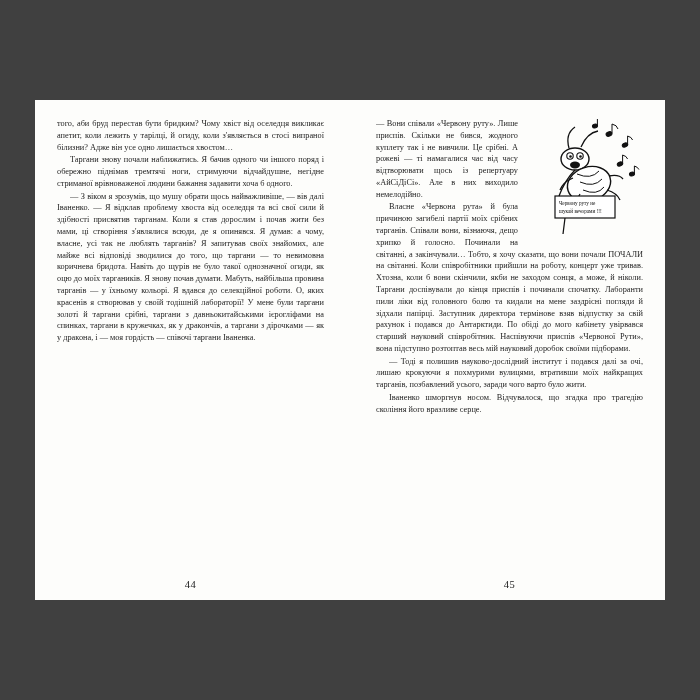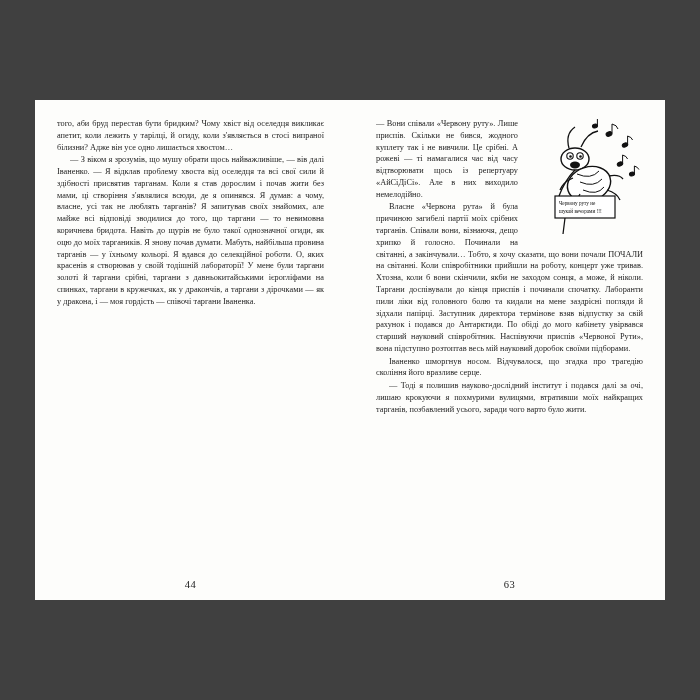--- a/index.html
+++ b/index.html
@@ -78,20 +78,21 @@
 </style>
 </head>
 <body>
 
 <div id="book-spread">
   <div class="page-surface">
 
     <div class="page left">
       <div class="text-col">
         <p class="para no-indent">того, аби бруд перестав бути бридким? Чому хвіст від оселедця викликає апетит, коли лежить у тарілці, й огиду, коли з'являється в стосі випраної білизни? Адже він усе одно лишається хвостом…</p>
+        <p class="para">Таргани знову почали наближатись. Я бачив одного чи іншого поряд і обережно піднімав тремтячі ноги, стримуючи відчайдушне, негідне стриманої врівноваженої людини бажання задавити хоча б одного.</p>
         <p class="para">— З віком я зрозумів, що мушу обрати щось найважливіше, — вів далі Іваненко. — Я відклав проблему хвоста від оселедця та всі свої сили й здібності присвятив тарганам. Коли я став дорослим і почав жити без мами, ці створіння з'являлися всюди, де я опинявся. Я думав: а чому, власне, усі так не люблять тарганів? Я запитував своїх знайомих, але майже всі відповіді зводилися до того, що таргани — то невимовна коричнева бридота. Навіть до щурів не було такої однозначної огиди, як оцю до моїх таргаників. Я знову почав думати. Мабуть, найбільша провина тарганів — у їхньому кольорі. Я вдався до селекційної роботи. О, яких красенів я створював у своїй тодішній лабораторії! У мене були таргани золоті й таргани срібні, таргани з давньокитайськими ієрогліфами на спинках, таргани в кружечках, як у дракончів, а таргани з дірочками — як у дракона, і — моя гордість — співочі таргани Іваненка.</p>
       </div>
       <div class="page-number">44</div>
     </div>
 
     <div class="page right">
       <div class="text-col">
 
         <div class="illo">
           <svg viewBox="0 0 118 118" xmlns="http://www.w3.org/2000/svg">
@@ -148,20 +149,20 @@
               <text class="sign-text" x="34" y="87">Червону руту не</text>
               <text class="sign-text" x="34" y="95">шукай вечорами !!!</text>
             </g>
 
             <path d="M50 52 q-10 10 -16 26" stroke="#111" stroke-width="1.3" fill="none"></path>
           </svg>
         </div>
 
         <p class="para no-indent">— Вони співали «Червону руту». Лише приспів. Скільки не бився, жодного куплету так і не вивчили. Це срібні. А рожеві — ті намагалися час від часу відтворювати щось із репертуару «АйСіДіСі». Але в них виходило немелодійно.</p>
         <p class="para">Власне «Червона рута» й була причиною загибелі партії моїх срібних тарганів. Співали вони, візнаючя, дещо хрипко й голосно. Починали на світанні, а закінчували… Тобто, я хочу сказати, що вони почали ПОЧАЛИ на світанні. Коли співробітники прийшли на роботу, концерт уже тривав. Хтозна, коли б вони скінчили, якби не заходом сонця, а може, й ніколи. Таргани доспівували до кінця приспів і починали спочатку. Лаборанти пили ліки від головного болю та кидали на мене заздрісні погляди й зідхали папірці. Заступник директора термінове взяв відпустку за свій рахунок і подався до Антарктиди. По обіді до мого кабінету увірвався старший науковий співробітник. Наспівуючи приспів «Червоної Рути», вона підступно розтоптав весь мій науковий доробок своїми підборами.</p>
+        <p class="para">— Тоді я полишив науково-дослідний інститут і подався далі за очі, лишаю крокуючи я похмурими вулицями, втративши моїх найкращих тарганів, позбавлений усього, заради чого варто було жити.</p>
         <p class="para">Іваненко шморгнув носом. Відчувалося, що згадка про трагедію скоління його вразливе серце.</p>
-        <p class="para">— Тоді я полишив науково-дослідний інститут і подався далі за очі, лишаю крокуючи я похмурими вулицями, втративши моїх найкращих тарганів, позбавлений усього, заради чого варто було жити.</p>
       </div>
-      <div class="page-number">63</div>
+      <div class="page-number">45</div>
     </div>
 
   </div>
 </div>
 
 </body></html>

